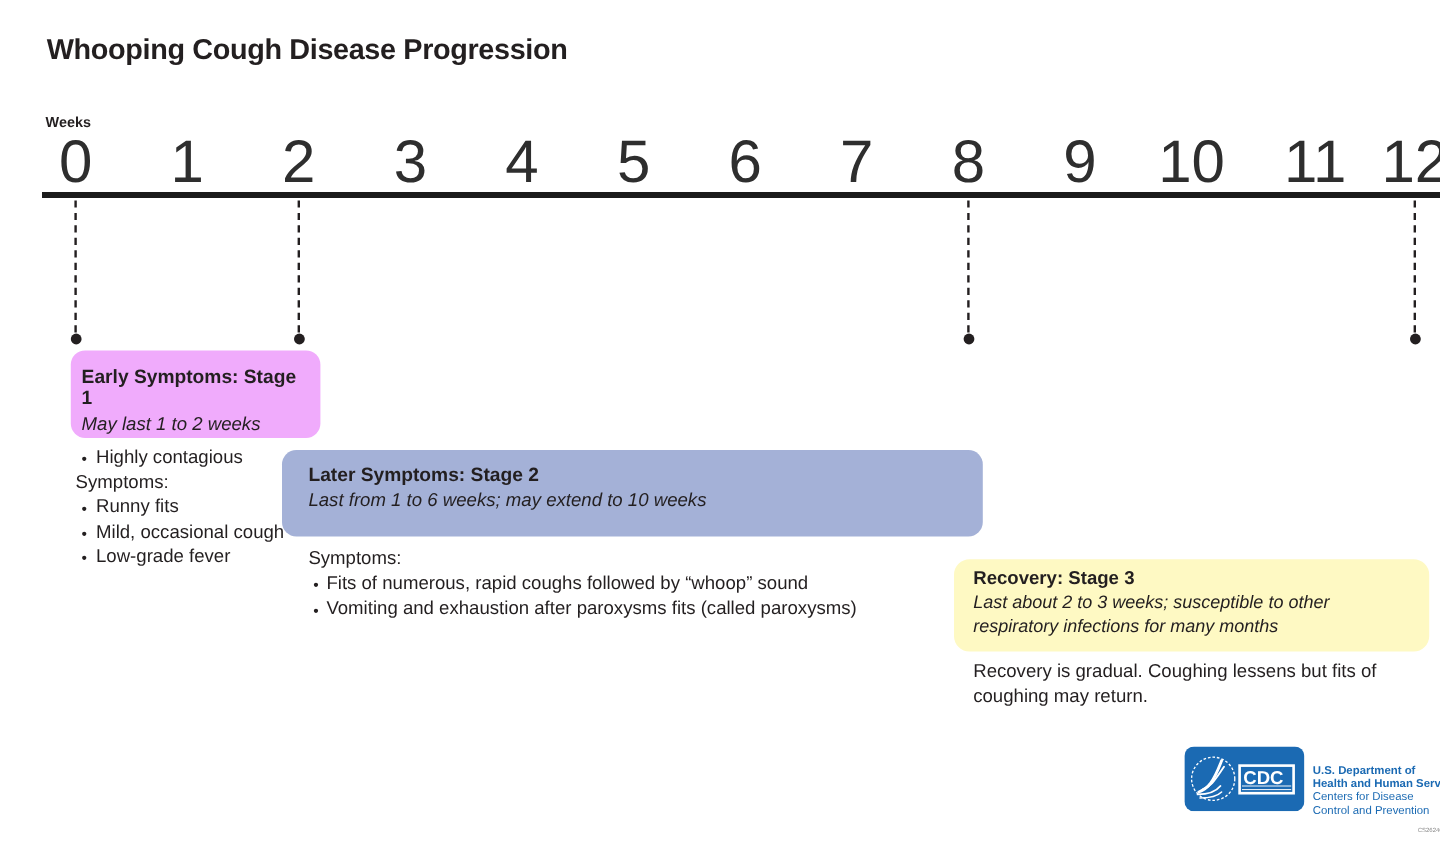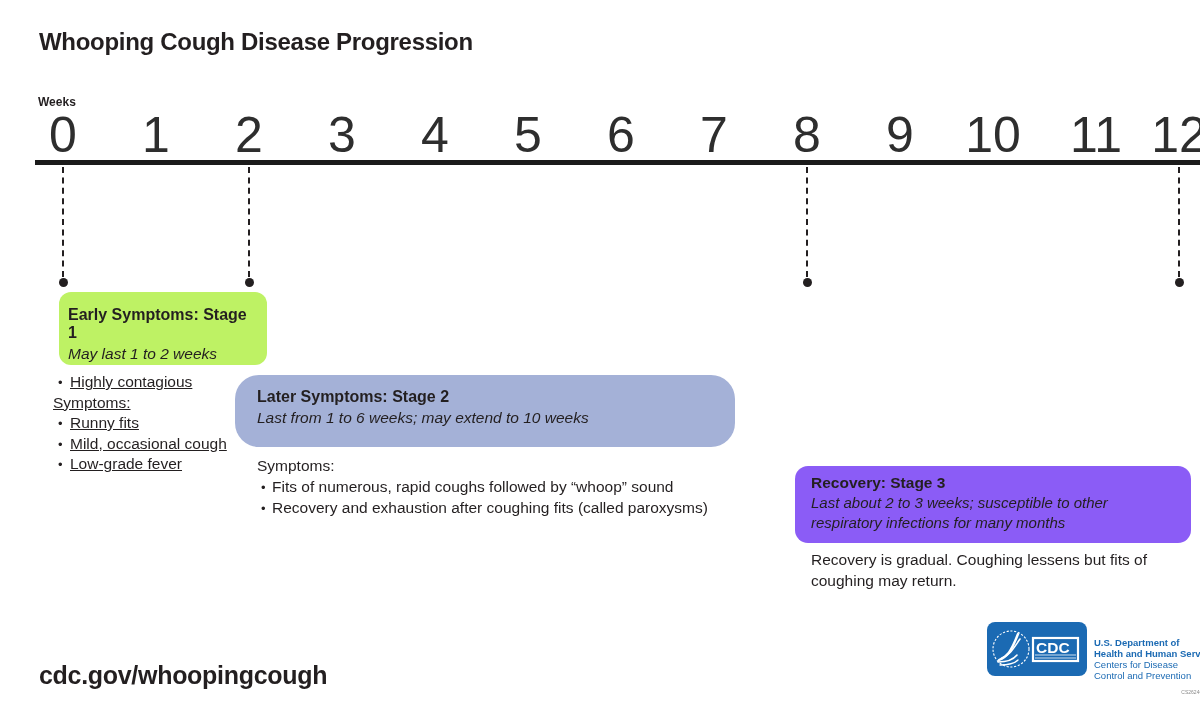--- a/index.html
+++ b/index.html
@@ -21,27 +21,27 @@
   .axis{position:absolute;left:10px;top:160px;width:1180px;height:5px;background:#1b1b1b;}
 
   .marker{position:absolute;top:167px;height:110px;width:0;border-left:2px dashed #231f20;}
   .marker .dot{position:absolute;left:-5px;bottom:-10px;width:9px;height:9px;border-radius:50%;background:#231f20;}
 
   .box{position:absolute;border-radius:13px;}
   .box .h{font-weight:bold;font-size:16px;}
   .box .d{font-style:italic;font-size:15.5px;margin-top:3px;}
 
   .box.s1{left:34px;top:292px;width:208px;height:73px;padding:14px 8px 0 9px;border-radius:12px;}
-  .box.s2{left:210px;top:375px;width:500px;height:72px;padding:13px 0 0 22px;border-radius:24px;}
+  .box.s2{left:210px;top:375px;width:584px;height:72px;padding:13px 0 0 22px;border-radius:12px;}
   .box.s3{left:770px;top:466px;width:396px;height:77px;padding:8px 0 0 16px;}
   .box.s3 .h{font-size:15.5px;}
   .box.s3 .d{font-size:15px;width:335px;line-height:20px;margin-top:1px;}
 
   .list{position:absolute;font-size:15.5px;line-height:20.5px;}
-  .list.s1{left:28px;top:372px;text-decoration:underline;}
+  .list.s1{left:38px;top:372px;}
   .list.s2{left:232px;top:455px;line-height:21px;}
   .bullet{position:relative;padding-left:17px;}
   .bullet::before{content:"•";position:absolute;left:5px;font-size:13px;top:1px;}
   .list.s2 .bullet{padding-left:15px;}
   .list.s2 .bullet::before{left:4px;}
 
   .note{position:absolute;left:786px;top:549px;width:362px;font-size:15.5px;line-height:21px;}
 
   .footer-url{position:absolute;left:14px;top:661px;font-size:25px;font-weight:bold;letter-spacing:-0.3px;}
 
@@ -81,49 +81,48 @@
   <div class="marker" style="left:223px">
       <span class="dot"></span>
     </div>
   <div class="marker" style="left:781px">
       <span class="dot"></span>
     </div>
   <div class="marker" style="left:1153px">
       <span class="dot"></span>
     </div>
 
-  <div class="box s1" style="background:#bef264">
+  <div class="box s1" style="background:#f0abfc">
     <div class="h">Early Symptoms: Stage 1</div>
     <div class="d">May last 1 to 2 weeks</div>
   </div>
   <div class="list s1">
     <div class="bullet">Highly contagious</div>
     <div>Symptoms:</div>
     <div class="bullet">Runny fits</div>
     <div class="bullet">Mild, occasional cough</div>
     <div class="bullet">Low-grade fever</div>
   </div>
 
   <div class="box s2" style="background:#a4b1d7">
     <div class="h">Later Symptoms: Stage 2</div>
     <div class="d">Last from 1 to 6 weeks; may extend to 10 weeks</div>
   </div>
   <div class="list s2">
     <div>Symptoms:</div>
     <div class="bullet">Fits of numerous, rapid coughs followed by “whoop” sound</div>
-    <div class="bullet">Recovery and exhaustion after coughing fits (called paroxysms)</div>
+    <div class="bullet">Vomiting and exhaustion after paroxysms fits (called paroxysms)</div>
   </div>
 
-  <div class="box s3" style="background:#8b5cf6">
+  <div class="box s3" style="background:#fef9c3">
     <div class="h">Recovery: Stage 3</div>
     <div class="d">Last about 2 to 3 weeks; susceptible to other respiratory infections for many months</div>
   </div>
   <div class="note">Recovery is gradual. Coughing lessens but fits of coughing may return.</div>
 
-  <div class="footer-url">cdc.gov/whoopingcough</div>
 
   <div class="logo">
     <svg width="100" height="54" viewBox="0 0 100 54">
       <rect x="0" y="0" width="100" height="54" rx="8" fill="#1b6ab3"></rect>
       <g stroke="#ffffff" fill="none">
         <circle cx="24" cy="27" r="18" stroke-width="1.1" stroke-dasharray="2.2 1.6"></circle>
         <path d="M12 38 C20 35, 24 30, 31 12" stroke-width="2.4" stroke-linecap="round"></path>
         <path d="M15 36 C23 33, 26 27, 33 17" stroke-width="1.6" stroke-linecap="round"></path>
         <path d="M11 40 C18 40, 26 38, 30 33" stroke-width="1.6" stroke-linecap="round"></path>
         <path d="M13 43 C20 43, 27 42, 31 38" stroke-width="1.3" stroke-linecap="round"></path>

